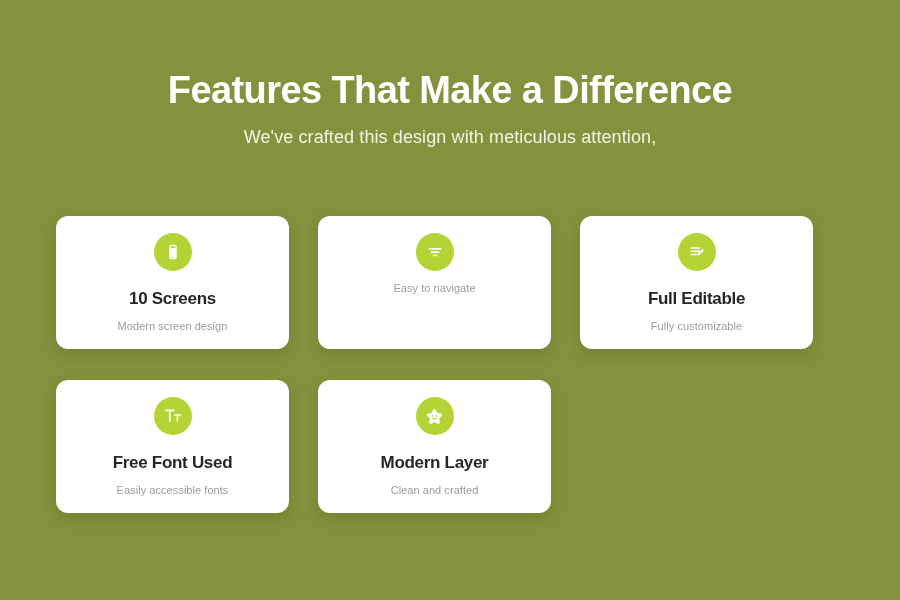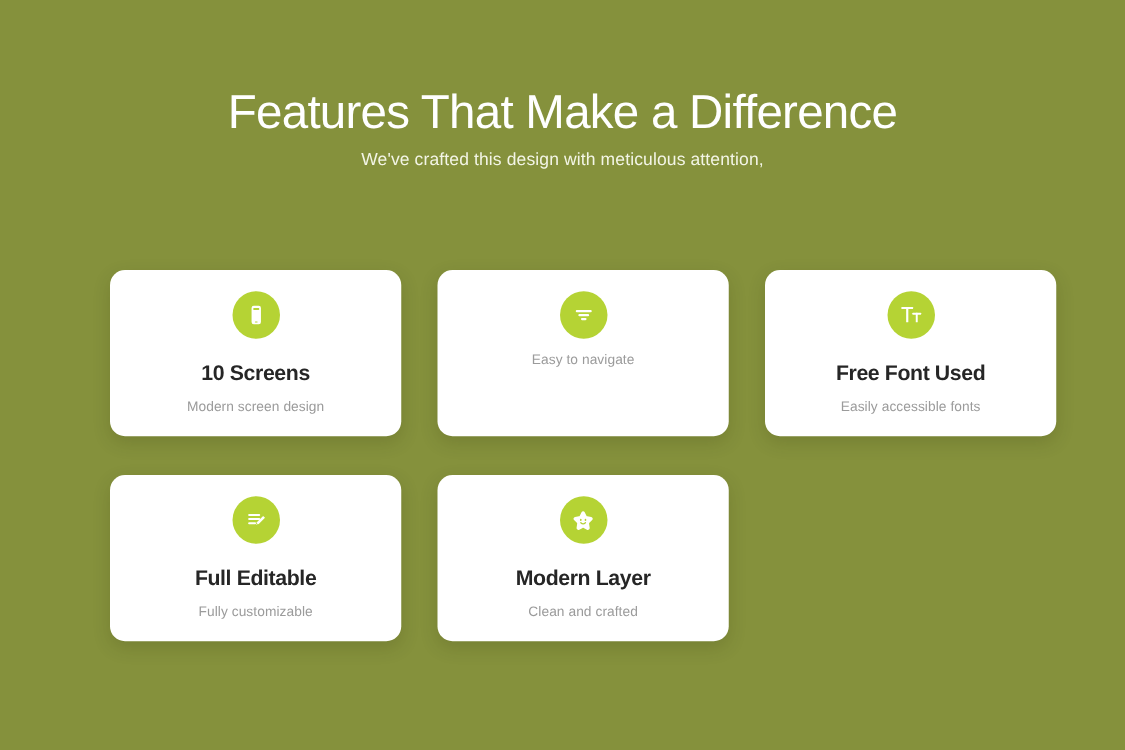--- a/index.html
+++ b/index.html
@@ -25,42 +25,42 @@
 
   
   .header {
     padding-top: 68px;
     text-align: center;
   }
   .page-title {
     margin: 0;
     font-size: 38px;
     line-height: 44px;
-    font-weight: 400;
+    font-weight: 700;
     letter-spacing: -0.6px;
     color: #ffffff;
     font-family: "Liberation Sans", sans-serif;
   }
   .page-subtitle {
-    margin: 4px auto 0;
+    margin: 14px auto 0;
     width: 520px;
-    font-size: 14px;
+    font-size: 18px;
     line-height: 23px;
     font-weight: 400;
     color: #f3f5e6;
     letter-spacing: 0.1px;
   }
   .page-subtitle .sub-line {
     display: block;
   }
 
   
   .cards-grid {
     position: absolute;
-    left: 88px;
+    left: 56px;
     top: 216px;
     width: 756px;
     display: grid;
     grid-template-columns: repeat(3, 233px);
     grid-template-rows: 133px 133px;
     column-gap: 29px;
     row-gap: 31px;
   }
 
   .feature-card {
@@ -142,43 +142,43 @@
           <rect x="6.8" y="11.1" width="10.4" height="2.1" rx="1.05" fill="#ffffff"></rect>
           <rect x="9.3" y="14.9" width="5.4" height="2.1" rx="1.05" fill="#ffffff"></rect>
         </svg>
       </span>
       <div class="card-desc">Easy to navigate</div>
     </div>
 
 
     <div class="feature-card">
       <span class="icon-badge">
-        <svg width="22" height="22" viewBox="0 0 24 24" fill="none" aria-hidden="true">
-          <rect x="3.4" y="5.0" width="10.2" height="1.85" rx="0.4" fill="#ffffff"></rect>
-          <rect x="7.55" y="5.0" width="1.9" height="13.4" rx="0.4" fill="#ffffff"></rect>
-          <rect x="13.0" y="10.1" width="7.6" height="1.7" rx="0.4" fill="#ffffff"></rect>
-          <rect x="15.95" y="10.1" width="1.7" height="8.3" rx="0.4" fill="#ffffff"></rect>
-        </svg>
-      </span>
-      <div class="card-title">Free Font Used</div>
-      <div class="card-desc">Easily accessible fonts</div>
-    </div>
-
-    <div class="feature-card">
-      <span class="icon-badge">
         <svg width="20" height="20" viewBox="0 0 24 24" fill="none" aria-hidden="true">
           <rect x="4.2" y="6.3" width="11.6" height="1.9" rx="0.95" fill="#ffffff"></rect>
           <rect x="4.2" y="10.2" width="11.6" height="1.9" rx="0.95" fill="#ffffff"></rect>
           <rect x="4.2" y="14.1" width="7.6" height="1.9" rx="0.95" fill="#ffffff"></rect>
           <path d="M18.6 8.1 L20.4 9.9 L14.4 15.9 L11.9 16.6 L12.6 14.1 Z" fill="#ffffff"></path>
           <path d="M12.25 15.2 L13.3 16.25" stroke="#b5d334" stroke-width="0.8" stroke-linecap="round"></path>
         </svg>
       </span>
       <div class="card-title">Full Editable</div>
       <div class="card-desc">Fully customizable</div>
+    </div>
+
+    <div class="feature-card">
+      <span class="icon-badge">
+        <svg width="22" height="22" viewBox="0 0 24 24" fill="none" aria-hidden="true">
+          <rect x="3.4" y="5.0" width="10.2" height="1.85" rx="0.4" fill="#ffffff"></rect>
+          <rect x="7.55" y="5.0" width="1.9" height="13.4" rx="0.4" fill="#ffffff"></rect>
+          <rect x="13.0" y="10.1" width="7.6" height="1.7" rx="0.4" fill="#ffffff"></rect>
+          <rect x="15.95" y="10.1" width="1.7" height="8.3" rx="0.4" fill="#ffffff"></rect>
+        </svg>
+      </span>
+      <div class="card-title">Free Font Used</div>
+      <div class="card-desc">Easily accessible fonts</div>
     </div>
 
     <div class="feature-card">
       <span class="icon-badge">
         <svg width="21" height="21" viewBox="0 0 24 24" fill="none" aria-hidden="true">
           <path d="M12 3.4 C12.62 3.4 13.17 3.76 13.45 4.32 L15.05 7.52 C15.2 7.82 15.49 8.03 15.82 8.09 L19.4 8.67 C20.02 8.77 20.53 9.2 20.72 9.8 C20.91 10.4 20.75 11.05 20.3 11.49 L17.73 14.02 C17.49 14.25 17.38 14.59 17.43 14.92 L18.01 18.46 C18.12 19.11 17.85 19.76 17.31 20.14 C16.78 20.52 16.08 20.57 15.5 20.26 L12.47 18.64 C12.18 18.48 11.82 18.48 11.53 18.64 L8.5 20.26 C7.92 20.57 7.22 20.52 6.69 20.14 C6.15 19.76 5.88 19.11 5.99 18.46 L6.57 14.92 C6.62 14.59 6.51 14.25 6.27 14.02 L3.7 11.49 C3.25 11.05 3.09 10.4 3.28 9.8 C3.47 9.2 3.98 8.77 4.6 8.67 L8.18 8.09 C8.51 8.03 8.8 7.82 8.95 7.52 L10.55 4.32 C10.83 3.76 11.38 3.4 12 3.4 Z" fill="#ffffff"></path>
           <ellipse cx="9.85" cy="11.35" rx="0.78" ry="1.0" fill="#b5d334"></ellipse>
           <ellipse cx="14.15" cy="11.35" rx="0.78" ry="1.0" fill="#b5d334"></ellipse>
           <path d="M9.9 14.0 Q12 15.95 14.1 14.0" stroke="#b5d334" stroke-width="1.25" stroke-linecap="round" fill="none"></path>
         </svg>

